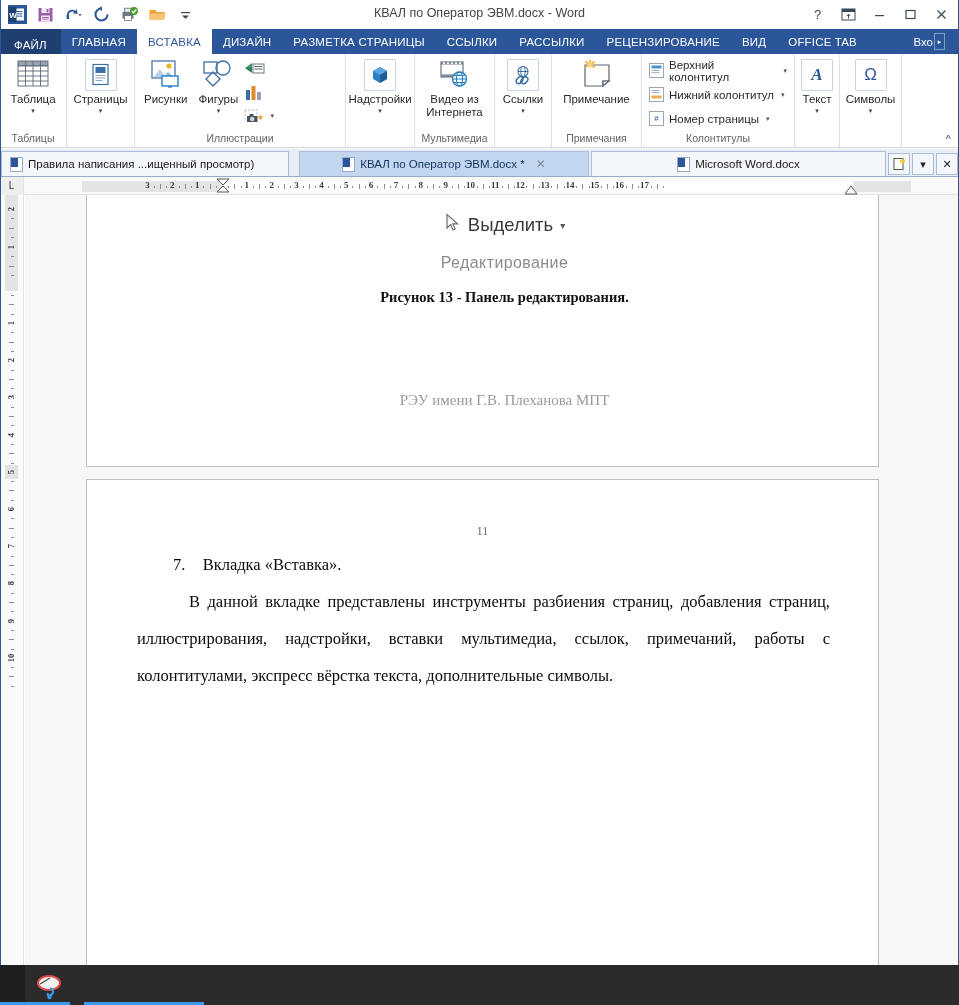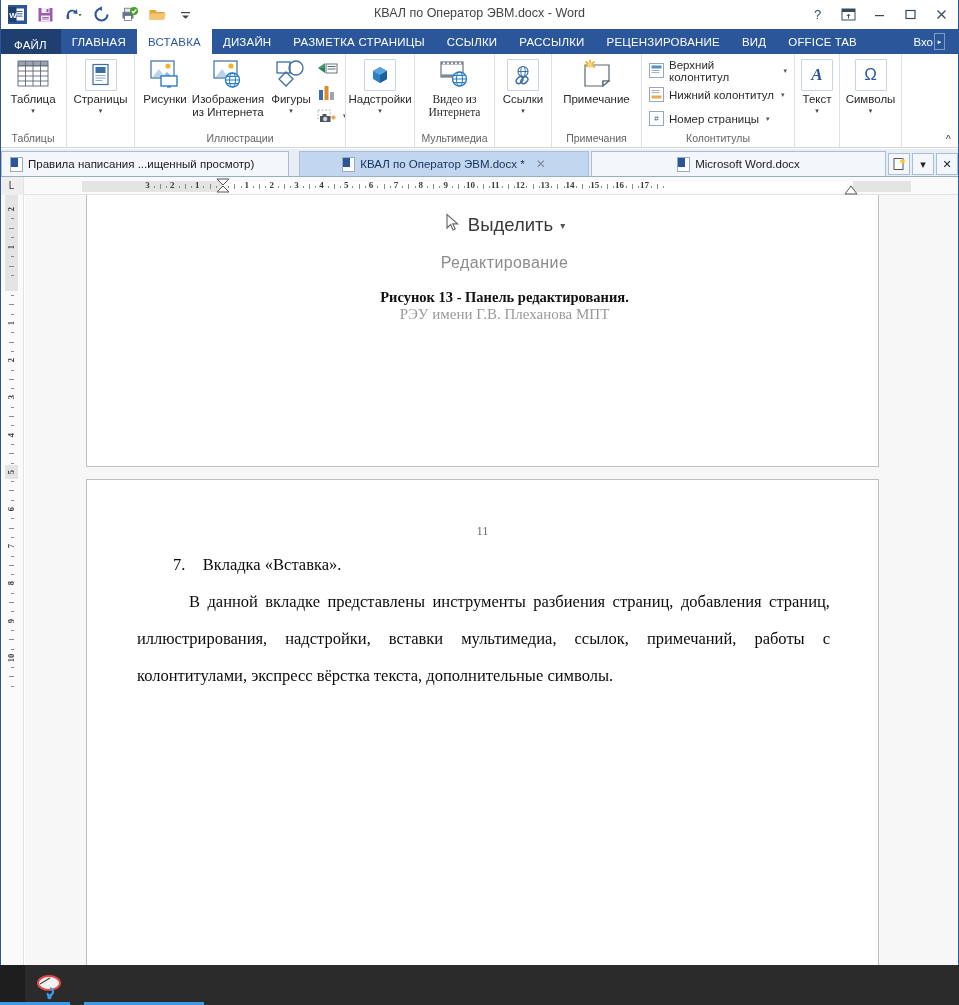--- a/index.html
+++ b/index.html
@@ -374,35 +374,20 @@
             <svg width="34" height="30" viewBox="0 0 34 30">
               <rect x="3" y="2" width="23" height="17" fill="#fff" stroke="#3b6ea5" stroke-width="1.2"></rect>
               <circle cx="20" cy="7" r="2.6" fill="#f0b429"></circle>
               <path d="M4.5 18 L11 10 L17 18 Z" fill="#b9d4ea"></path>
               <path d="M14 18 L19 13 L24.5 18 Z" fill="#8fbcdd"></path>
               <rect x="13" y="17" width="16" height="10" fill="#fff" stroke="#2b7fc4" stroke-width="1.4"></rect>
               <rect x="19" y="27" width="4" height="1.6" fill="#2b7fc4"></rect>
             </svg>
           </span>
           <span class="lbl">Рисунки</span>
-        </div>
-        <div class="bigbtn" style="min-width:74px;">
-          <span class="icon">
-            <svg width="34" height="30" viewBox="0 0 34 30">
-              <rect x="3" y="2" width="23" height="17" fill="#fff" stroke="#3b6ea5" stroke-width="1.2"></rect>
-              <circle cx="20" cy="7" r="2.6" fill="#f0b429"></circle>
-              <path d="M4.5 18 L11 10 L17 18 Z" fill="#b9d4ea"></path>
-              <path d="M14 18 L19 13 L24.5 18 Z" fill="#8fbcdd"></path>
-              <circle cx="21.5" cy="21" r="7" fill="#fff" stroke="#2b7fc4" stroke-width="1.4"></circle>
-              <ellipse cx="21.5" cy="21" rx="3" ry="7" fill="none" stroke="#2b7fc4" stroke-width="1.1"></ellipse>
-              <path d="M14.6 21 H28.4 M15.6 17.4 H27.4 M15.6 24.6 H27.4" stroke="#2b7fc4" stroke-width="1.1"></path>
-            </svg>
-          </span>
-          <span class="lbl" style="white-space:pre-line;">Изображения
-из Интернета</span>
         </div>
         <div class="bigbtn">
           <span class="icon">
             <svg width="34" height="30" viewBox="0 0 34 30">
               <rect x="3" y="3" width="13" height="11" fill="none" stroke="#3b6ea5" stroke-width="1.3"></rect>
               <circle cx="22" cy="9" r="7" fill="none" stroke="#3b6ea5" stroke-width="1.3"></circle>
               <path d="M12 13 L19 20 L12 27 L5 20 Z" fill="none" stroke="#3b6ea5" stroke-width="1.3"></path>
             </svg>
           </span>
           <span class="lbl">Фигуры</span>
@@ -468,21 +453,21 @@
               <rect x="5" y="3.4" width="2" height="1.8" fill="#fff"></rect>
               <rect x="9" y="3.4" width="2" height="1.8" fill="#fff"></rect>
               <rect x="13" y="3.4" width="2" height="1.8" fill="#fff"></rect>
               <rect x="17" y="3.4" width="2" height="1.8" fill="#fff"></rect>
               <rect x="21" y="3.4" width="2" height="1.8" fill="#fff"></rect>
               <circle cx="21.5" cy="20" r="7" fill="#fff" stroke="#2b7fc4" stroke-width="1.4"></circle>
               <ellipse cx="21.5" cy="20" rx="3" ry="7" fill="none" stroke="#2b7fc4" stroke-width="1.1"></ellipse>
               <path d="M14.6 20 H28.4 M15.6 16.4 H27.4 M15.6 23.6 H27.4" stroke="#2b7fc4" stroke-width="1.1"></path>
             </svg>
           </span>
-          <span class="lbl" style="white-space:pre-line;font-family:Liberation Serif, serif;">Видео из
+          <span class="lbl" style="white-space:pre-line;">Видео из
 Интернета</span>
         </div>
       </div>
       <div class="rgroup-label">Мультимедиа</div>
     </div>
 
     <div class="rgroup" style="width:57px;">
       <div class="rgroup-body" style="justify-content:center;">
         <div class="bigbtn">
           <span class="icon iconbox">
@@ -779,21 +764,21 @@
         <span class="cursorglyph">
           <svg width="17" height="19" viewBox="0 0 17 19">
             <path d="M3 1.5 L3 15 L6.6 11.6 L9 17 L11.2 16 L8.8 10.9 L13.6 10.9 Z" fill="none" stroke="#6c6c6c" stroke-width="1.2"></path>
           </svg>
         </span>
         <span>Выделить</span>
         <span class="vcaret">▾</span>
       </div>
       <div class="editlabel" style="margin-top:17px;">Редактирование</div>
       <div class="figcap" style="margin-top:17px;">Рисунок 13 - Панель редактирования.</div>
-      <div class="footerline" style="text-align:center;">РЭУ имени Г.В. Плеханова МПТ</div>
+      <div class="footerline" style="margin-top:86px;text-align:center;">РЭУ имени Г.В. Плеханова МПТ</div>
     </div>
 
     <div class="page page2">
       <div class="pagenum" style="margin-top:44px;">11</div>
       <div style="padding:0 48px 0 50px;">
         <div class="list-item" style="margin-top:16px;padding-left:62px;text-indent:-26px;">
           <span>7.</span>
           <span style="display:inline-block;width:9px;"></span>
           <span>Вкладка «Вставка».</span>
         </div>

